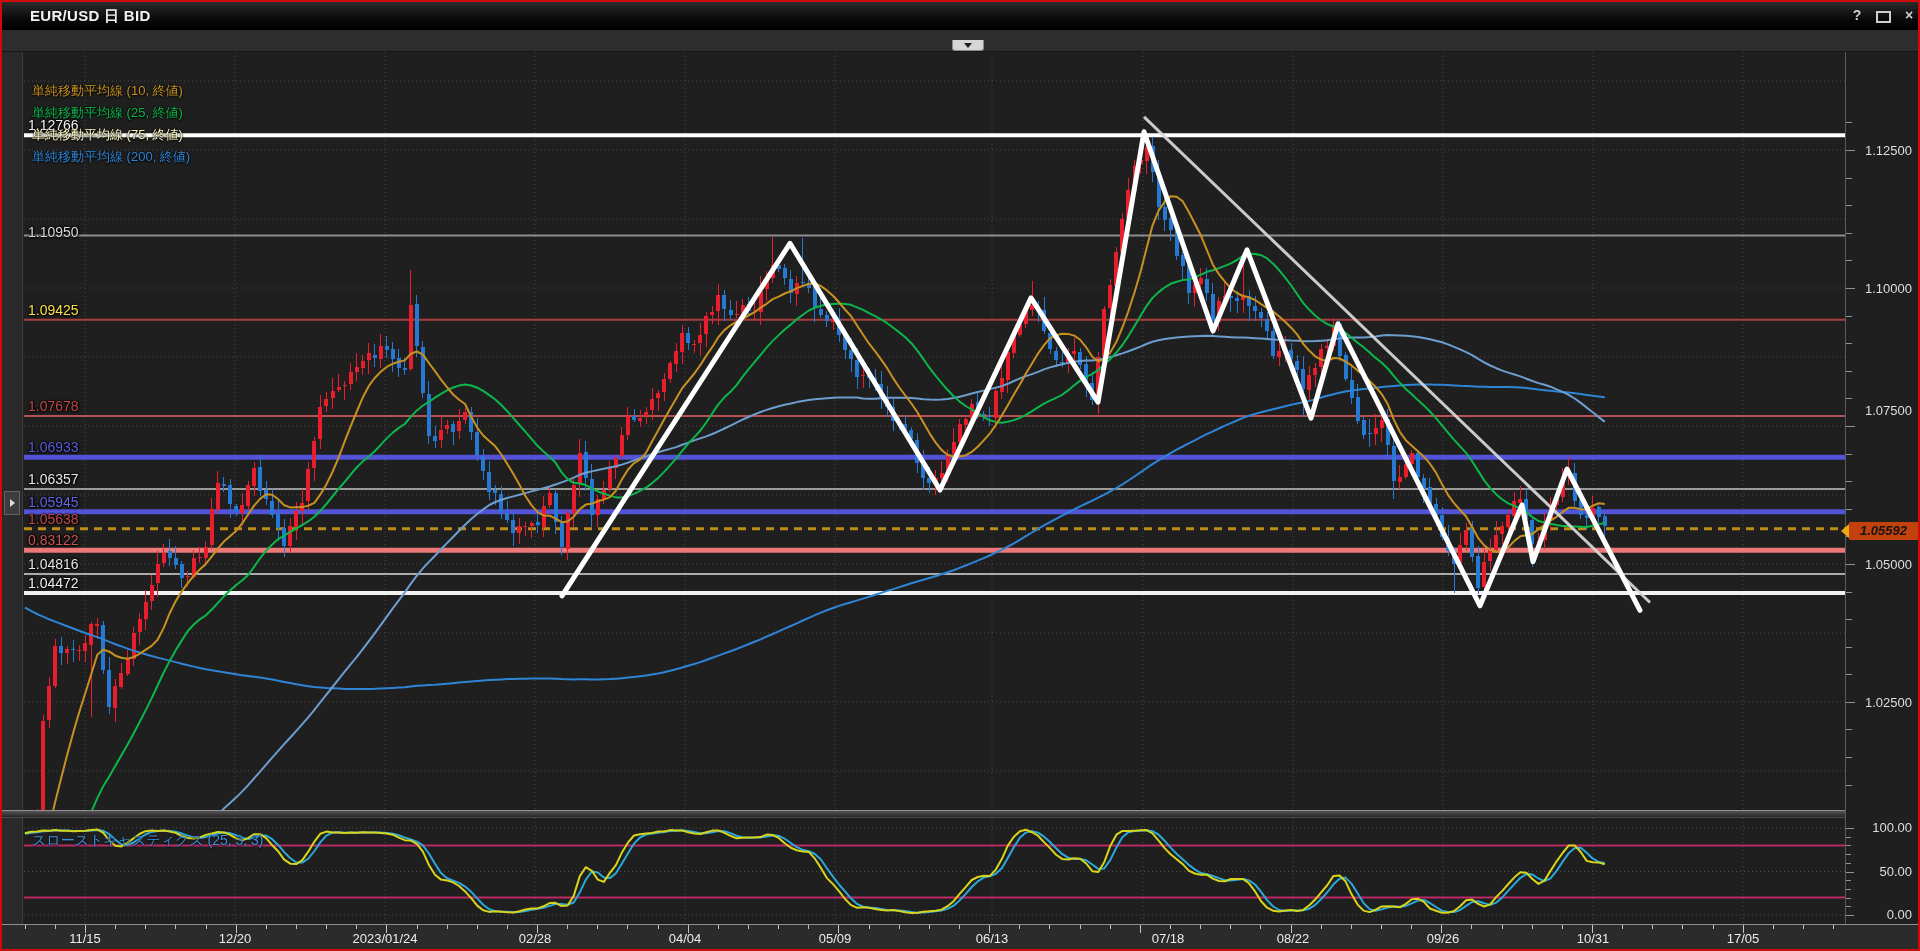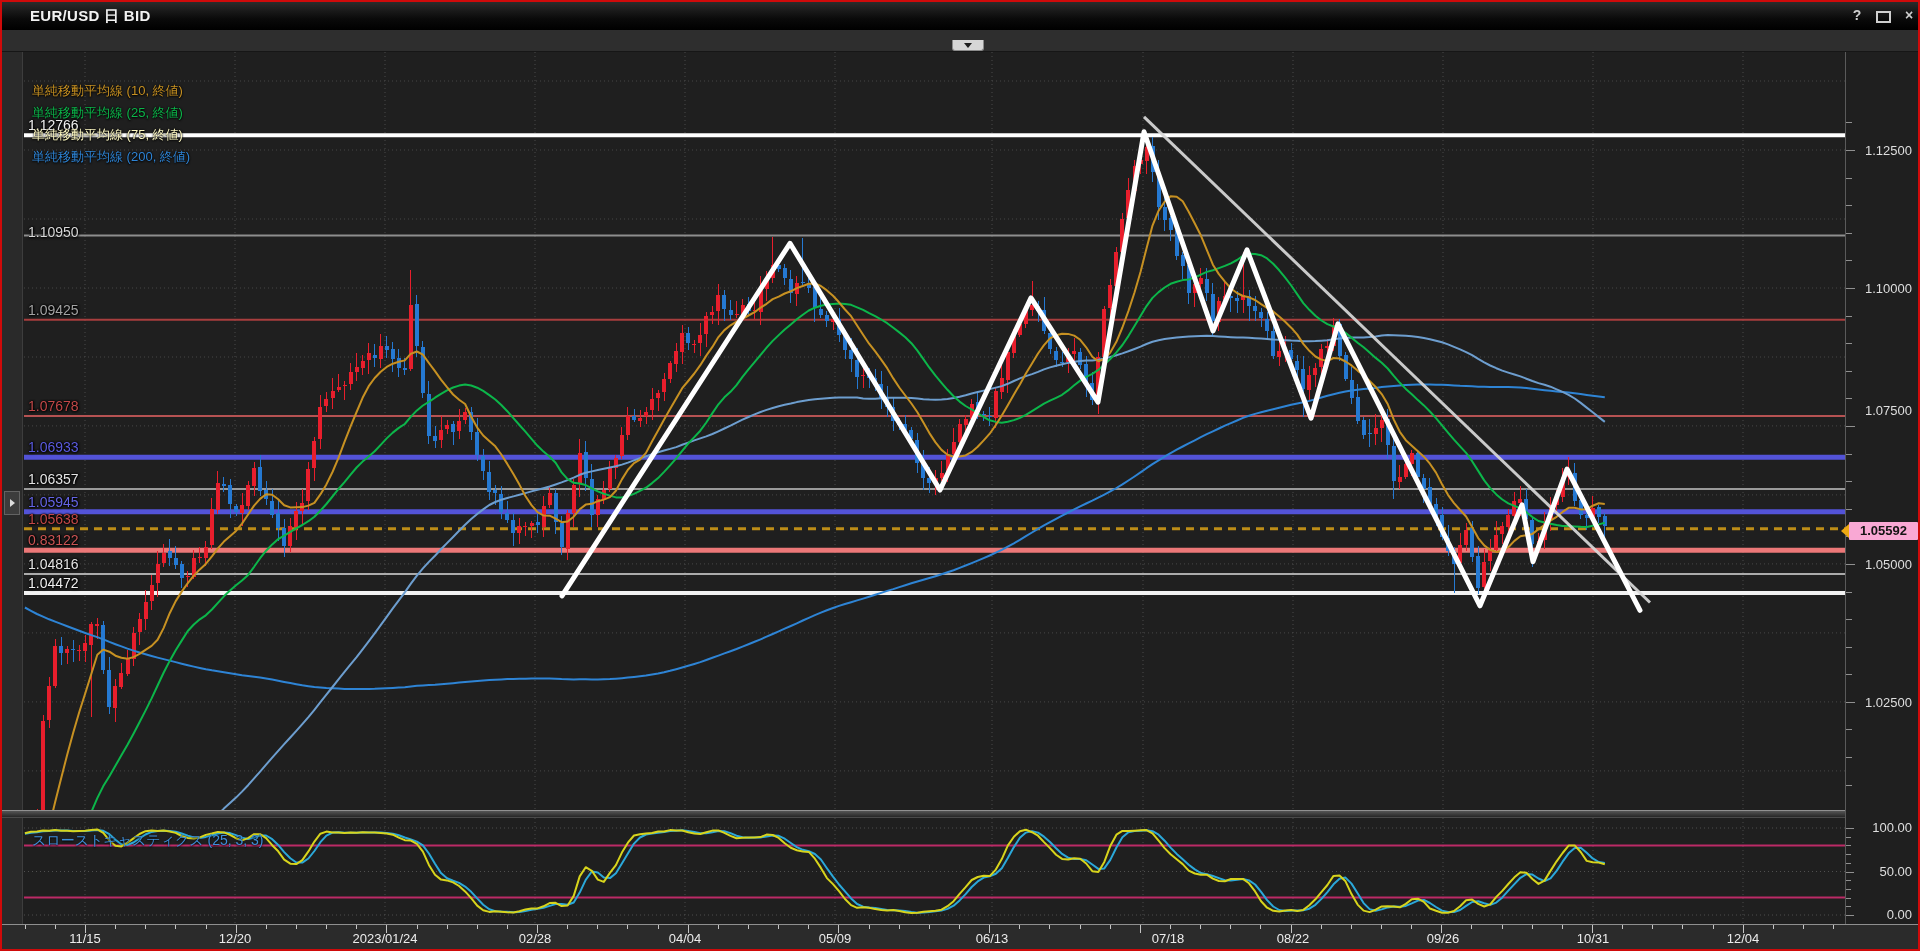--- a/index.html
+++ b/index.html
@@ -33,22 +33,22 @@
   #stochsvg{position:absolute;left:22px;top:816px;}
   
   #divider{position:absolute;left:0;top:808px;width:1916px;height:8px;
            background:linear-gradient(180deg,#555,#262626);
            border-top:1px solid #909090;border-bottom:1px solid #4a4a4a;box-sizing:border-box;}
   
   #axispanel{position:absolute;left:1843px;top:50px;width:73px;height:872px;background:#1f1f1f;
              border-left:1px solid #5a5a5a;box-sizing:border-box;}
   .ytick{position:absolute;left:0;height:1px;background:#909090;}
   .ylab{position:absolute;left:10px;width:56px;text-align:right;font-size:13px;color:#dedede;}
-  #badge{position:absolute;left:1847px;width:69px;height:18px;background:#f9a8d4;color:#141414;
-         font-size:13px;font-weight:bold;text-align:center;line-height:18px;border-radius:1px;}
+  #badge{position:absolute;left:1847px;width:69px;height:18px;background:#c2410c;color:#141414;
+         font-size:13px;font-weight:bold;text-align:center;line-height:18px;border-radius:1px;font-style:italic;}
   #badge::before{content:"";position:absolute;left:-8px;top:2px;width:0;height:0;
                  border-top:7px solid transparent;border-bottom:7px solid transparent;
                  border-right:8px solid #eda913;}
   
   #xaxis{position:absolute;left:0;top:922px;width:1916px;height:25px;background:#2b2b2b;
          border-top:1px solid #8f8f8f;box-sizing:border-box;}
   .xtick{position:absolute;top:0;width:1px;background:#c4c4c4;}
   .xlab{position:absolute;top:6px;font-size:13px;color:#ececec;transform:translateX(-50%);white-space:nowrap;}
   
   #legend{position:absolute;left:30px;top:78px;}
@@ -645,21 +645,21 @@
       <path d="M22.9 890.4L29.0 890.6L35.0 890.5L41.0 889.1L47.1 887.1L53.1 884.6L59.1 882.2L65.2 880.1L71.2 878.2L77.2 876.5L83.2 874.9L89.3 873.4L95.3 872.1L101.3 871.3L107.4 870.9L113.4 870.0L119.4 868.8L125.5 867.1L131.5 865.0L137.5 862.6L143.5 859.7L149.6 856.7L155.6 853.3L161.6 849.7L167.7 846.1L173.7 842.4L179.7 839.0L185.8 835.4L191.8 831.4L197.8 827.2L203.8 822.8L209.9 817.7L215.9 812.3L221.9 806.6L228.0 801.1L234.0 795.6L240.0 789.6L246.1 783.2L252.1 776.3L258.1 769.6L264.1 762.6L270.2 755.7L276.2 748.8L282.2 742.2L288.3 735.5L294.3 728.8L300.3 722.1L306.4 715.1L312.4 707.8L318.4 700.2L324.4 692.6L330.5 685.0L336.5 677.4L342.5 669.9L348.6 662.4L354.6 655.1L360.6 647.4L366.7 639.4L372.7 631.4L378.7 623.2L384.7 614.8L390.8 606.4L396.8 598.3L402.8 590.3L408.9 581.7L414.9 573.6L420.9 566.4L426.9 559.9L433.0 553.7L439.0 547.3L445.0 541.1L451.1 535.0L457.1 528.8L463.1 522.7L469.2 517.0L475.2 512.0L481.2 507.4L487.3 503.0L493.3 500.0L499.3 497.7L505.3 496.0L511.4 494.4L517.4 492.7L523.4 491.1L529.5 489.4L535.5 487.8L541.5 486.2L547.6 484.5L553.6 482.5L559.6 480.4L565.6 478.1L571.7 475.6L577.7 472.8L583.7 470.8L589.8 469.4L595.8 468.0L601.8 466.7L607.9 465.5L613.9 464.2L619.9 462.6L625.9 460.6L632.0 458.4L638.0 456.3L644.0 454.4L650.1 452.3L656.1 450.2L662.1 448.5L668.1 446.9L674.2 445.1L680.2 442.8L686.2 440.6L692.3 438.4L698.3 436.4L704.3 434.4L710.4 432.0L716.4 429.3L722.4 426.5L728.5 423.7L734.5 420.6L740.5 417.7L746.5 415.0L752.6 412.4L758.6 410.0L764.6 407.9L770.7 406.0L776.7 404.2L782.7 402.7L788.8 401.5L794.8 400.1L800.8 399.0L806.8 397.9L812.9 397.2L818.9 396.7L824.9 396.2L831.0 395.8L837.0 395.6L843.0 395.5L849.1 395.4L855.1 395.5L861.1 396.4L867.1 396.8L873.2 396.7L879.2 396.2L885.2 395.8L891.3 395.7L897.3 395.7L903.3 395.7L909.4 395.9L915.4 396.6L921.4 397.2L927.4 397.6L933.5 397.7L939.5 397.4L945.5 396.9L951.6 396.0L957.6 394.7L963.6 393.2L969.7 391.5L975.7 390.0L981.7 388.6L987.7 387.1L993.8 385.6L999.8 384.1L1005.8 381.8L1011.9 379.0L1017.9 376.4L1023.9 374.1L1030.0 372.1L1036.0 369.9L1042.0 367.4L1048.0 365.4L1054.1 363.7L1060.1 362.3L1066.1 360.9L1072.2 359.8L1078.2 359.1L1084.2 358.6L1090.3 358.4L1096.3 357.7L1102.3 356.5L1108.3 355.0L1114.4 353.3L1120.4 351.4L1126.4 349.3L1132.5 347.0L1138.5 344.6L1144.5 342.0L1150.5 339.8L1156.6 338.3L1162.6 337.1L1168.6 336.3L1174.7 335.6L1180.7 334.9L1186.7 334.6L1192.8 334.3L1198.8 333.9L1204.8 333.7L1210.9 334.1L1216.9 334.4L1222.9 334.8L1228.9 335.2L1235.0 335.5L1241.0 335.5L1247.0 335.8L1253.1 336.2L1259.1 336.6L1265.1 336.9L1271.2 337.5L1277.2 337.8L1283.2 338.2L1289.2 338.6L1295.3 338.8L1301.3 339.2L1307.3 339.2L1313.4 339.1L1319.4 338.7L1325.4 338.2L1331.5 337.2L1337.5 336.5L1343.5 336.0L1349.5 335.6L1355.6 335.5L1361.6 335.4L1367.6 335.0L1373.7 334.4L1379.7 333.5L1385.7 333.1L1391.8 333.2L1397.8 333.5L1403.8 333.8L1409.8 334.2L1415.9 334.9L1421.9 336.1L1427.9 337.3L1434.0 338.7L1440.0 340.3L1446.0 342.4L1452.0 344.9L1458.1 347.4L1464.1 350.1L1470.1 353.2L1476.2 356.9L1482.2 360.3L1488.2 363.5L1494.3 366.2L1500.3 368.6L1506.3 370.6L1512.4 372.5L1518.4 374.4L1524.4 376.7L1530.4 379.0L1536.5 381.1L1542.5 382.8L1548.5 384.7L1554.6 387.3L1560.6 389.8L1566.6 392.8L1572.7 396.5L1578.7 400.9L1584.7 405.6L1590.7 410.2L1596.8 415.1L1602.8 419.9" fill="none" stroke="#6d9ecf" stroke-width="2" stroke-linejoin="round"></path>
       <path d="M22.9 927.4L29.0 921.8L35.0 916.4L41.0 907.3L47.1 897.3L53.1 886.5L59.1 875.1L65.2 862.9L71.2 850.7L77.2 838.1L83.2 824.6L89.3 810.1L95.3 796.1L101.3 784.1L107.4 774.2L113.4 763.8L119.4 753.2L125.5 742.8L131.5 731.7L137.5 720.3L143.5 708.6L149.6 696.4L155.6 683.5L161.6 670.8L167.7 658.9L173.7 648.3L179.7 638.6L185.8 629.0L191.8 622.5L197.8 617.3L203.8 613.3L209.9 607.5L215.9 600.9L221.9 594.3L228.0 588.5L234.0 583.2L240.0 578.5L246.1 572.9L252.1 564.8L258.1 556.2L264.1 548.7L270.2 542.4L276.2 537.1L282.2 533.6L288.3 529.9L294.3 526.3L300.3 523.0L306.4 519.2L312.4 514.7L318.4 508.7L324.4 502.0L330.5 494.5L336.5 487.0L342.5 480.1L348.6 472.7L354.6 465.5L360.6 459.6L366.7 454.4L372.7 449.3L378.7 442.9L384.7 436.4L390.8 430.6L396.8 425.9L402.8 422.0L408.9 414.6L414.9 408.4L420.9 403.5L426.9 399.9L433.0 395.7L439.0 391.8L445.0 388.4L451.1 385.5L457.1 383.6L463.1 382.5L469.2 383.5L475.2 385.7L481.2 388.9L487.3 393.1L493.3 397.5L499.3 403.0L505.3 409.2L511.4 416.1L517.4 423.0L523.4 429.7L529.5 436.8L535.5 443.8L541.5 449.6L547.6 454.7L553.6 460.8L559.6 470.4L565.6 477.1L571.7 480.8L577.7 481.5L583.7 483.0L589.8 486.4L595.8 489.4L601.8 491.7L607.9 493.6L613.9 495.4L619.9 495.5L625.9 494.0L632.0 491.9L638.0 488.9L644.0 485.7L650.1 481.1L656.1 476.1L662.1 469.9L668.1 463.4L674.2 456.4L680.2 448.8L686.2 441.5L692.3 435.1L698.3 428.7L704.3 420.5L710.4 411.1L716.4 402.3L722.4 395.3L728.5 389.8L734.5 383.2L740.5 374.8L746.5 367.3L752.6 360.1L758.6 352.9L764.6 345.7L770.7 338.9L776.7 333.1L782.7 327.4L788.8 322.4L794.8 317.3L800.8 312.7L806.8 308.5L812.9 305.7L818.9 303.7L824.9 302.5L831.0 302.0L837.0 301.6L843.0 301.9L849.1 302.8L855.1 305.3L861.1 307.8L867.1 311.1L873.2 314.1L879.2 317.5L885.2 321.2L891.3 325.8L897.3 330.4L903.3 335.2L909.4 341.2L915.4 348.6L921.4 357.1L927.4 365.7L933.5 373.7L939.5 380.9L945.5 387.8L951.6 394.2L957.6 399.6L963.6 404.0L969.7 407.5L975.7 411.2L981.7 415.0L987.7 418.3L993.8 419.9L999.8 420.7L1005.8 419.7L1011.9 418.1L1017.9 415.9L1023.9 412.8L1030.0 409.1L1036.0 405.3L1042.0 401.7L1048.0 398.7L1054.1 395.8L1060.1 392.8L1066.1 388.4L1072.2 383.3L1078.2 378.6L1084.2 374.8L1090.3 371.8L1096.3 367.9L1102.3 362.6L1108.3 357.0L1114.4 350.4L1120.4 343.0L1126.4 334.1L1132.5 324.1L1138.5 313.9L1144.5 304.1L1150.5 295.9L1156.6 290.1L1162.6 285.5L1168.6 281.8L1174.7 279.7L1180.7 278.1L1186.7 277.4L1192.8 275.5L1198.8 272.6L1204.8 269.9L1210.9 268.3L1216.9 266.1L1222.9 263.9L1228.9 261.3L1235.0 258.0L1241.0 253.8L1247.0 251.8L1253.1 251.9L1259.1 253.2L1265.1 256.4L1271.2 261.8L1277.2 268.3L1283.2 275.6L1289.2 283.5L1295.3 292.4L1301.3 301.1L1307.3 307.8L1313.4 313.8L1319.4 318.5L1325.4 322.1L1331.5 324.5L1337.5 327.0L1343.5 330.8L1349.5 335.6L1355.6 340.7L1361.6 345.3L1367.6 350.6L1373.7 355.9L1379.7 360.7L1385.7 366.5L1391.8 373.9L1397.8 380.8L1403.8 386.9L1409.8 392.2L1415.9 398.1L1421.9 403.4L1427.9 409.5L1434.0 416.2L1440.0 423.4L1446.0 430.6L1452.0 437.6L1458.1 444.4L1464.1 450.9L1470.1 459.2L1476.2 468.9L1482.2 478.4L1488.2 486.1L1494.3 492.4L1500.3 497.5L1506.3 501.3L1512.4 503.9L1518.4 506.5L1524.4 510.2L1530.4 515.1L1536.5 519.0L1542.5 520.5L1548.5 521.7L1554.6 523.0L1560.6 524.0L1566.6 523.9L1572.7 524.4L1578.7 524.8L1584.7 524.9L1590.7 523.7L1596.8 522.4L1602.8 520.8" fill="none" stroke="#0cb64a" stroke-width="2" stroke-linejoin="round"></path>
       <path d="M22.9 887.9L29.0 876.0L35.0 865.8L41.0 846.8L47.1 825.0L53.1 800.3L59.1 776.5L65.2 752.7L71.2 730.8L77.2 710.2L83.2 691.5L89.3 672.0L95.3 652.7L101.3 647.6L107.4 649.7L113.4 653.7L119.4 655.8L125.5 656.8L131.5 655.1L137.5 651.9L143.5 647.8L149.6 643.9L155.6 637.8L161.6 626.1L167.7 611.2L173.7 599.1L179.7 589.6L185.8 581.2L191.8 573.6L197.8 567.4L203.8 561.9L209.9 554.3L215.9 546.3L221.9 539.6L228.0 534.2L234.0 528.9L240.0 521.6L246.1 512.5L252.1 503.6L258.1 496.9L264.1 492.2L270.2 492.8L276.2 497.2L282.2 503.2L288.3 505.4L294.3 505.3L300.3 505.1L306.4 503.6L312.4 500.8L318.4 492.4L324.4 482.4L330.5 470.0L336.5 455.9L342.5 439.8L348.6 424.4L354.6 410.0L360.6 395.8L366.7 384.2L372.7 376.0L378.7 369.8L384.7 364.9L390.8 361.7L396.8 359.8L402.8 358.4L408.9 351.7L414.9 349.5L420.9 352.7L426.9 361.0L433.0 369.2L439.0 377.6L445.0 385.2L451.1 392.5L457.1 397.8L463.1 402.0L469.2 414.7L475.2 425.6L481.2 433.5L487.3 439.0L493.3 444.3L499.3 452.5L505.3 461.9L511.4 472.1L517.4 482.6L523.4 494.0L529.5 503.1L535.5 510.1L541.5 513.5L547.6 513.7L553.6 516.6L559.6 520.2L565.6 519.5L571.7 514.7L577.7 507.3L583.7 502.6L589.8 501.8L595.8 499.2L601.8 497.6L607.9 495.1L613.9 488.7L619.9 477.4L625.9 467.7L632.0 461.1L638.0 457.6L644.0 450.9L650.1 439.3L656.1 428.6L662.1 417.5L668.1 407.0L674.2 396.4L680.2 386.2L686.2 379.0L692.3 371.5L698.3 363.2L704.3 353.6L710.4 344.9L716.4 335.1L722.4 328.1L728.5 323.3L734.5 319.6L740.5 316.8L746.5 313.5L752.6 310.2L758.6 305.6L764.6 301.8L770.7 297.1L776.7 294.6L782.7 291.5L788.8 289.3L794.8 286.1L800.8 284.0L806.8 281.7L812.9 281.5L818.9 284.0L824.9 288.4L831.0 293.8L837.0 300.3L843.0 307.5L849.1 314.2L855.1 323.5L861.1 332.7L867.1 341.7L873.2 349.4L879.2 357.7L885.2 366.2L891.3 376.4L897.3 385.5L903.3 393.5L909.4 401.5L915.4 410.2L921.4 420.5L927.4 431.1L933.5 440.4L939.5 447.9L945.5 452.7L951.6 454.8L957.6 454.6L963.6 453.4L969.7 449.9L975.7 444.8L981.7 438.4L987.7 431.7L993.8 423.0L999.8 413.5L1005.8 403.3L1011.9 392.4L1017.9 382.4L1023.9 371.5L1030.0 361.6L1036.0 351.5L1042.0 343.2L1048.0 336.4L1054.1 333.3L1060.1 331.8L1066.1 331.9L1072.2 333.6L1078.2 337.8L1084.2 345.3L1090.3 354.7L1096.3 359.3L1102.3 357.0L1108.3 350.6L1114.4 339.8L1120.4 325.5L1126.4 309.1L1132.5 290.5L1138.5 270.0L1144.5 246.4L1150.5 223.6L1156.6 208.7L1162.6 199.8L1168.6 194.3L1174.7 194.7L1180.7 199.3L1186.7 209.7L1192.8 221.5L1198.8 233.3L1204.8 247.8L1210.9 262.7L1216.9 272.1L1222.9 279.7L1228.9 286.5L1235.0 291.0L1241.0 294.0L1247.0 295.3L1253.1 298.0L1259.1 302.1L1265.1 305.9L1271.2 309.4L1277.2 314.4L1283.2 319.7L1289.2 325.7L1295.3 332.6L1301.3 341.9L1307.3 348.8L1313.4 354.5L1319.4 357.6L1325.4 359.0L1331.5 356.0L1337.5 356.5L1343.5 359.5L1349.5 363.4L1355.6 368.6L1361.6 373.1L1367.6 379.0L1373.7 385.0L1379.7 392.1L1385.7 402.0L1391.8 417.6L1397.8 429.8L1403.8 438.2L1409.8 443.7L1415.9 449.2L1421.9 454.7L1427.9 461.7L1434.0 470.6L1440.0 482.3L1446.0 492.8L1452.0 501.1L1458.1 508.0L1464.1 514.5L1470.1 525.0L1476.2 536.1L1482.2 543.4L1488.2 548.0L1494.3 549.9L1500.3 548.7L1506.3 545.2L1512.4 538.9L1518.4 534.3L1524.4 533.2L1530.4 531.9L1536.5 527.2L1542.5 523.1L1548.5 518.6L1554.6 514.8L1560.6 509.9L1566.6 505.8L1572.7 505.7L1578.7 507.4L1584.7 507.3L1590.7 503.7L1596.8 501.3L1602.8 501.9" fill="none" stroke="#c79122" stroke-width="2" stroke-linejoin="round"></path>
       <line x1="1142" y1="114.9" x2="1648" y2="600.5" stroke="#d9d9d9" stroke-width="3" opacity="0.92"></line>
       <path d="M560 593.9L788 241.3L938 488.0L1029 295.9L1096 400.2L1142 129.8L1211 329.0L1245 247.9L1309 416.2L1336 321.8L1478 603.8L1520 502.9L1531 559.7L1565 467.0L1638 608.3" fill="none" stroke="#ffffff" stroke-width="5" stroke-linejoin="round" stroke-linecap="round"></path>
     </svg>
 
   <div id="levels">
       <div class="lvl" style="top:116px;color:#f2f2f2">1.12766</div>
       <div class="lvl" style="top:223px;color:#d8d8d8">1.10950</div>
-      <div class="lvl" style="top:301px;color:#a3a3a3">1.09425</div>
+      <div class="lvl" style="top:301px;color:#fde047">1.09425</div>
       <div class="lvl" style="top:397px;color:#c24848">1.07678</div>
       <div class="lvl" style="top:438px;color:#5b5bdf">1.06933</div>
       <div class="lvl" style="top:470px;color:#e4e4e4">1.06357</div>
       <div class="lvl" style="top:493px;color:#6464e4">1.05945</div>
       <div class="lvl" style="top:510px;color:#c24848">1.05638</div>
       <div class="lvl" style="top:531px;color:#ca5454">0.83122</div>
       <div class="lvl" style="top:555px;color:#e4e4e4">1.04816</div>
       <div class="lvl" style="top:574px;color:#efefef">1.04472</div>
     </div>
   <div id="legend">
@@ -810,16 +810,16 @@
       <div class="xlab" style="left:233px">12/20</div>
       <div class="xlab" style="left:383px">2023/01/24</div>
       <div class="xlab" style="left:533px">02/28</div>
       <div class="xlab" style="left:683px">04/04</div>
       <div class="xlab" style="left:833px">05/09</div>
       <div class="xlab" style="left:990px">06/13</div>
       <div class="xlab" style="left:1166px">07/18</div>
       <div class="xlab" style="left:1291px">08/22</div>
       <div class="xlab" style="left:1441px">09/26</div>
       <div class="xlab" style="left:1591px">10/31</div>
-      <div class="xlab" style="left:1741px">12/04</div>
+      <div class="xlab" style="left:1741px">17/05</div>
     </div>
 
 </div>
 
 </body></html>

